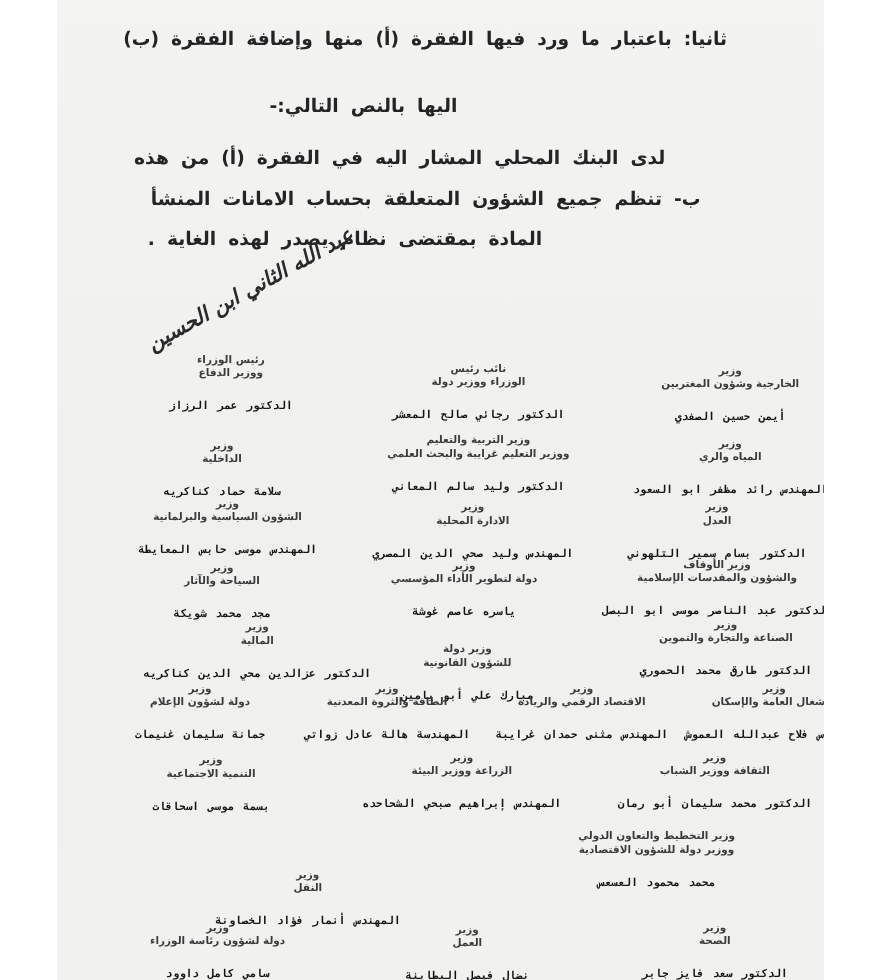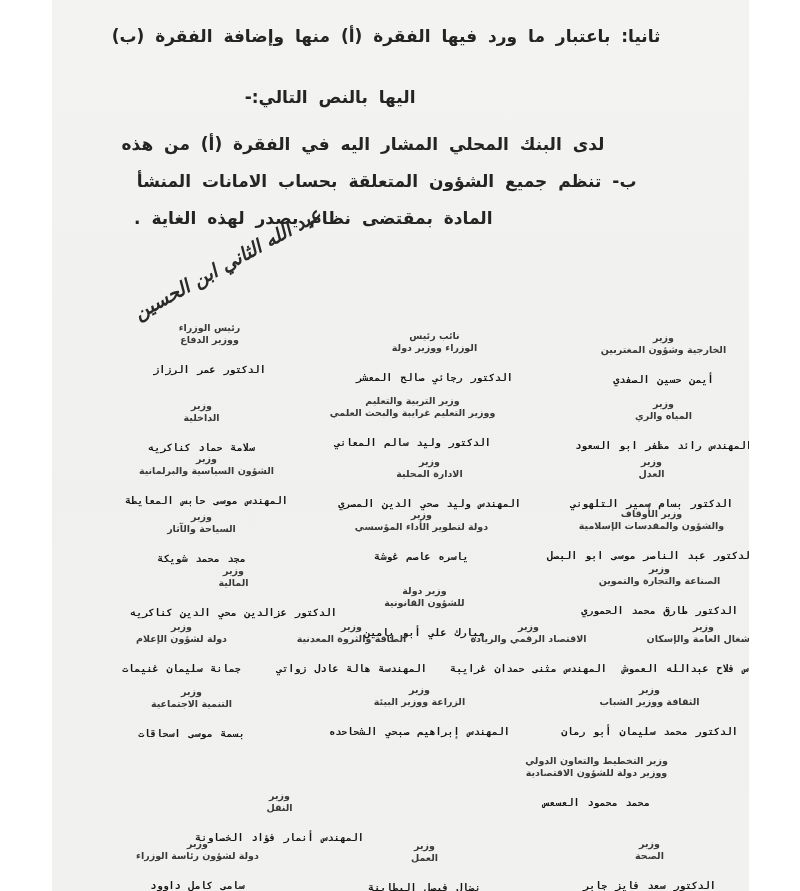--- a/index.html
+++ b/index.html
@@ -118,21 +118,21 @@
       <div class="minister" style="left: 158px; top: 322px;">
         <div class="title-line">رئيس الوزراء</div>
         <div class="title-line">ووزير الدفاع</div>
         <div class="name">الدكتور عمر الرزاز</div>
       </div>
       <div class="minister" style="left: 612px; top: 398px;">
         <div class="title-line">وزير</div>
         <div class="title-line">المياه والري</div>
         <div class="name">المهندس رائد مظفر ابو السعود</div>
       </div>
-      <div class="minister" style="left: 361px; top: 395px;">
+      <div class="minister" style="left: 383px; top: 395px;">
         <div class="title-line">وزير التربية والتعليم</div>
         <div class="title-line">ووزير التعليم غرايبة والبحث العلمي</div>
         <div class="name">الدكتور وليد سالم المعاني</div>
       </div>
       <div class="minister" style="left: 150px; top: 400px;">
         <div class="title-line">وزير</div>
         <div class="title-line">الداخلية</div>
         <div class="name">سلامة حماد كناكريه</div>
       </div>
       <div class="minister" style="left: 600px; top: 456px;">

